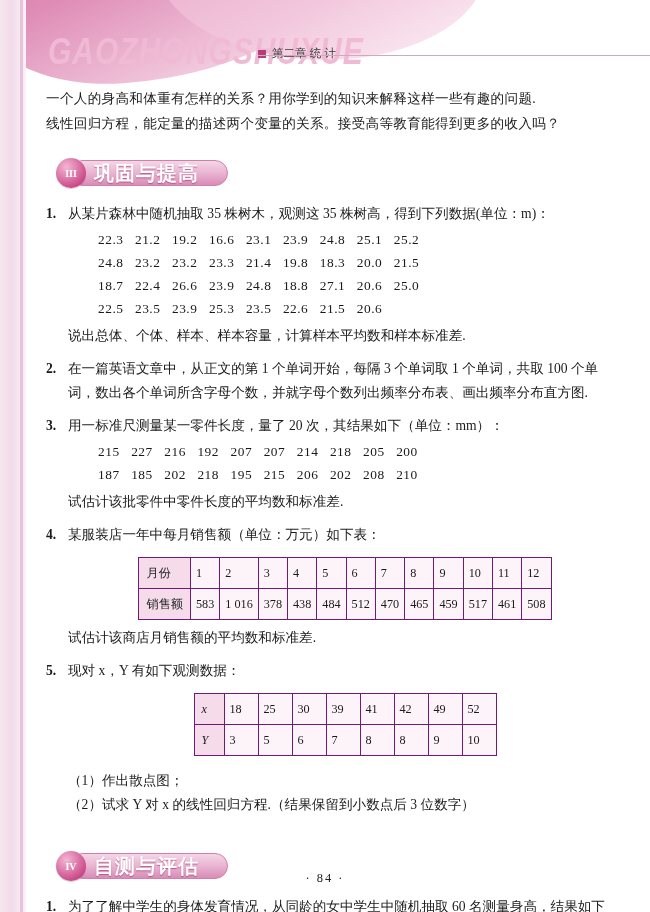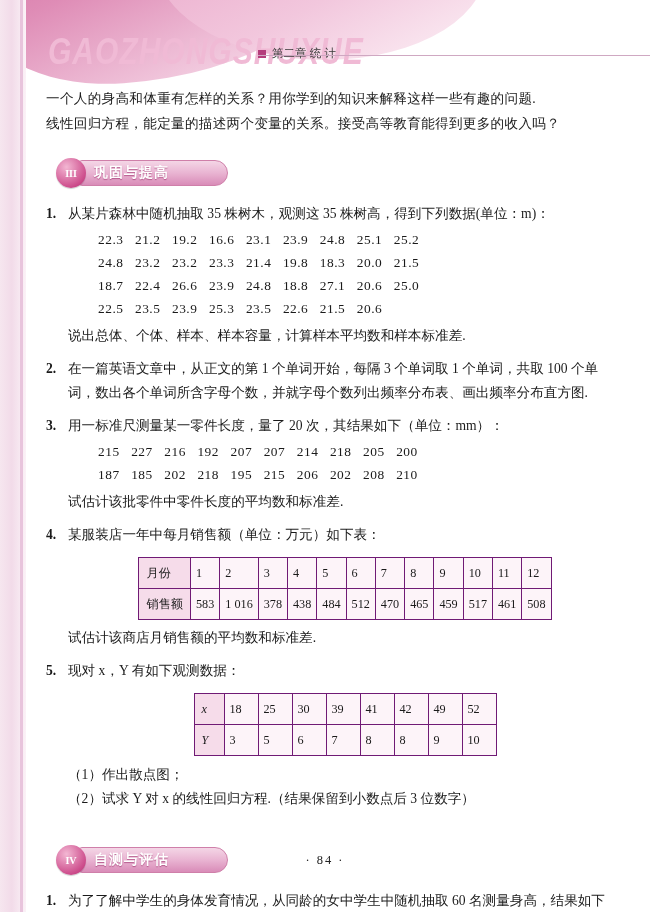--- a/index.html
+++ b/index.html
@@ -132,21 +132,21 @@
     justify-content: center;
     z-index: 2;
     box-shadow: 0 1px 1px rgba(0,0,0,.2);
   }
   .banner-label {
     position: relative;
     z-index: 3;
     margin-left: 38px;
     font-family: "Liberation Sans", sans-serif;
     font-weight: bold;
-    font-size: 14px;
+    font-size: 20px;
     color: #ffffff;
     letter-spacing: 1px;
     text-shadow: 0 1px 1px rgba(150,40,100,.6);
     text-align: center;
   }
 
   ol.problems {
     list-style: none;
     margin: 0;
     padding: 0;
@@ -199,30 +199,30 @@
     min-width: 42px;
     padding: 3px 7px;
   }
   table.data.xy td.rowhdr {
     font-style: italic;
     min-width: 30px;
   }
   table.data.xy td { min-width: 34px; }
 
   .subitems {
-    margin: 7px 0 0 0;
+    margin: 13px 0 0 0;
   }
   .subitem {
     font-size: 13.6px;
     line-height: 24px;
   }
 
   .footer-page {
     position: absolute;
-    left: 0; bottom: 44px;
+    left: 0; bottom: 26px;
     width: 650px;
     text-align: center;
     font-family: "Liberation Serif", serif;
     font-size: 12.5px;
     color: #222;
     letter-spacing: 2px;
   }
 </style>
 </head>
 <body>

